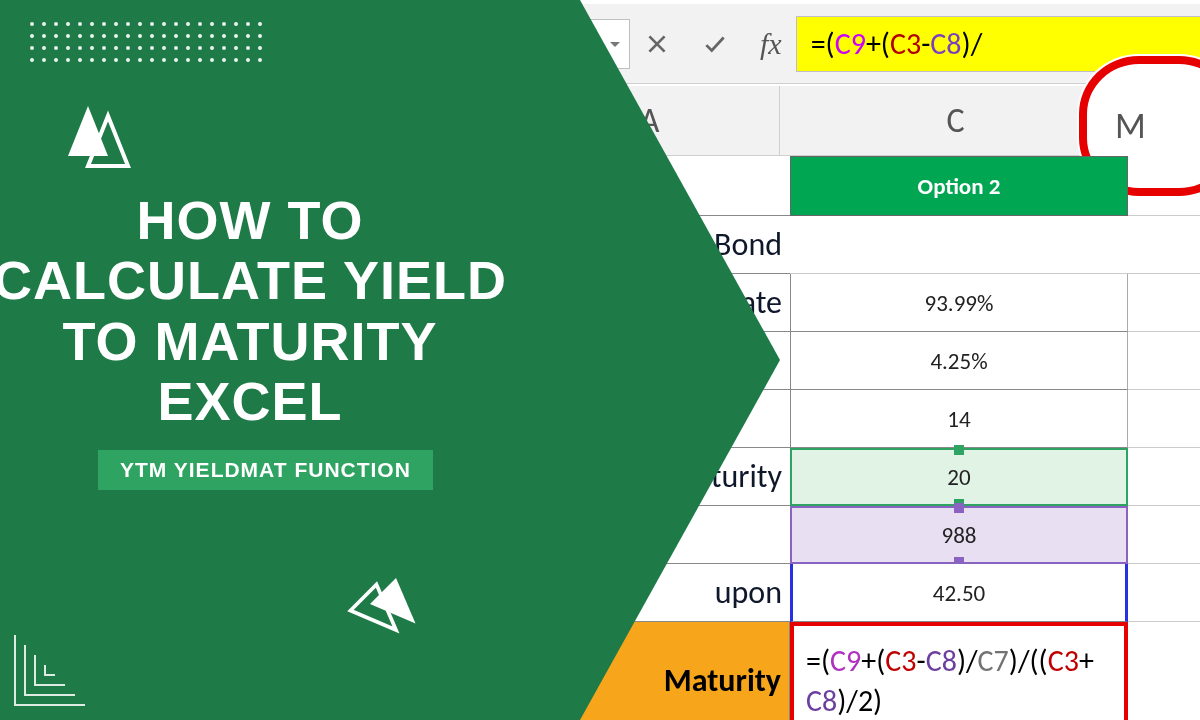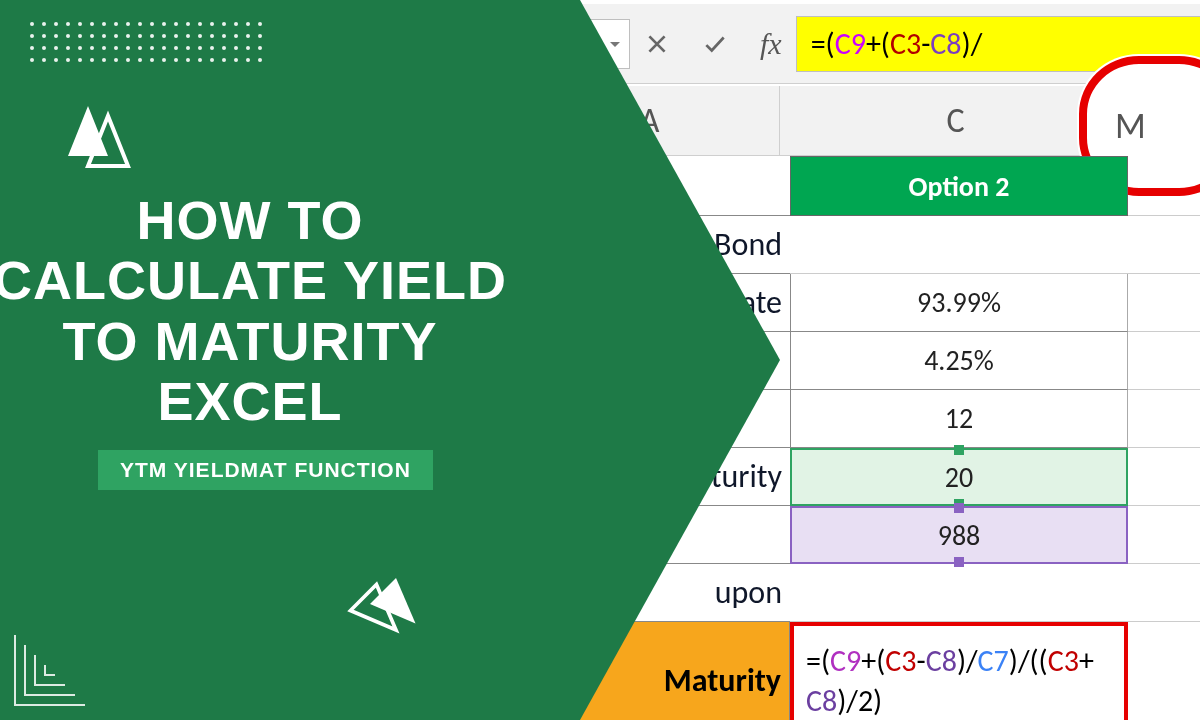--- a/index.html
+++ b/index.html
@@ -215,21 +215,21 @@
     }
     .cell-c {
       width: 338px;
       border-bottom: 1px solid #888;
       border-left: 1px solid #888;
       border-right: 1px solid #aaa;
       display: flex;
       align-items: center;
       justify-content: center;
       font-family: 'Calibri', Arial, sans-serif;
-      font-size: 28px;
+      font-size: 23px;
       color: #222;
       position: relative;
     }
     .cell-d { flex: 1; border-bottom: 1px solid #ccc; }
     
     .cell-c.header {
       background: #00a651;
       color: #fff;
       font-weight: 700;
       border: 1px solid #666;
@@ -264,21 +264,21 @@
     .cell-a.bold-label {
       font-weight: 700;
       background: #f7a61c;
       color: #000;
       border-right: 1px solid #888;
     }
     .formula-cell .tk { display:inline; }
     .formula-cell .ref-c9 { color: #b030c0; }
     .formula-cell .ref-c3 { color: #c00000; }
     .formula-cell .ref-c8 { color: #6b3fa0; }
-    .formula-cell .ref-c7 { color: #3b82f6; }
+    .formula-cell .ref-c7 { color: #737373; }
     .formula-cell .op { color: #000; }
   </style>
 </head>
 <body>
 
 <div class="green-panel"></div>
 <div class="green-arrow"></div>
 
 <div class="dot-grid-tl">
 
@@ -449,38 +449,39 @@
   </div>
 
   <div class="row">
     <div class="cell-a"></div>
     <div class="cell-c">4.25%</div>
     <div class="cell-d"></div>
   </div>
 
   <div class="row">
     <div class="cell-a"></div>
-    <div class="cell-c">12</div>
+    <div class="cell-c">14</div>
     <div class="cell-d"></div>
   </div>
 
   <div class="row">
     <div class="cell-a">Maturity</div>
     <div class="cell-c hl-green">20</div>
     <div class="cell-d"></div>
   </div>
 
   <div class="row">
     <div class="cell-a"></div>
     <div class="cell-c hl-purple">988</div>
     <div class="cell-d"></div>
   </div>
 
   <div class="row">
     <div class="cell-a">upon</div>
+    <div class="cell-c hl-blue">42.50</div>
     <div class="cell-d"></div>
   </div>
 
   <div class="row formula">
     <div class="cell-a bold-label">Maturity</div>
     <div class="cell-c formula-cell">
       <span class="tk op">=</span>
         <span class="tk op">(</span>
         <span class="tk ref-c9">C9</span>
         <span class="tk op">+(</span>

